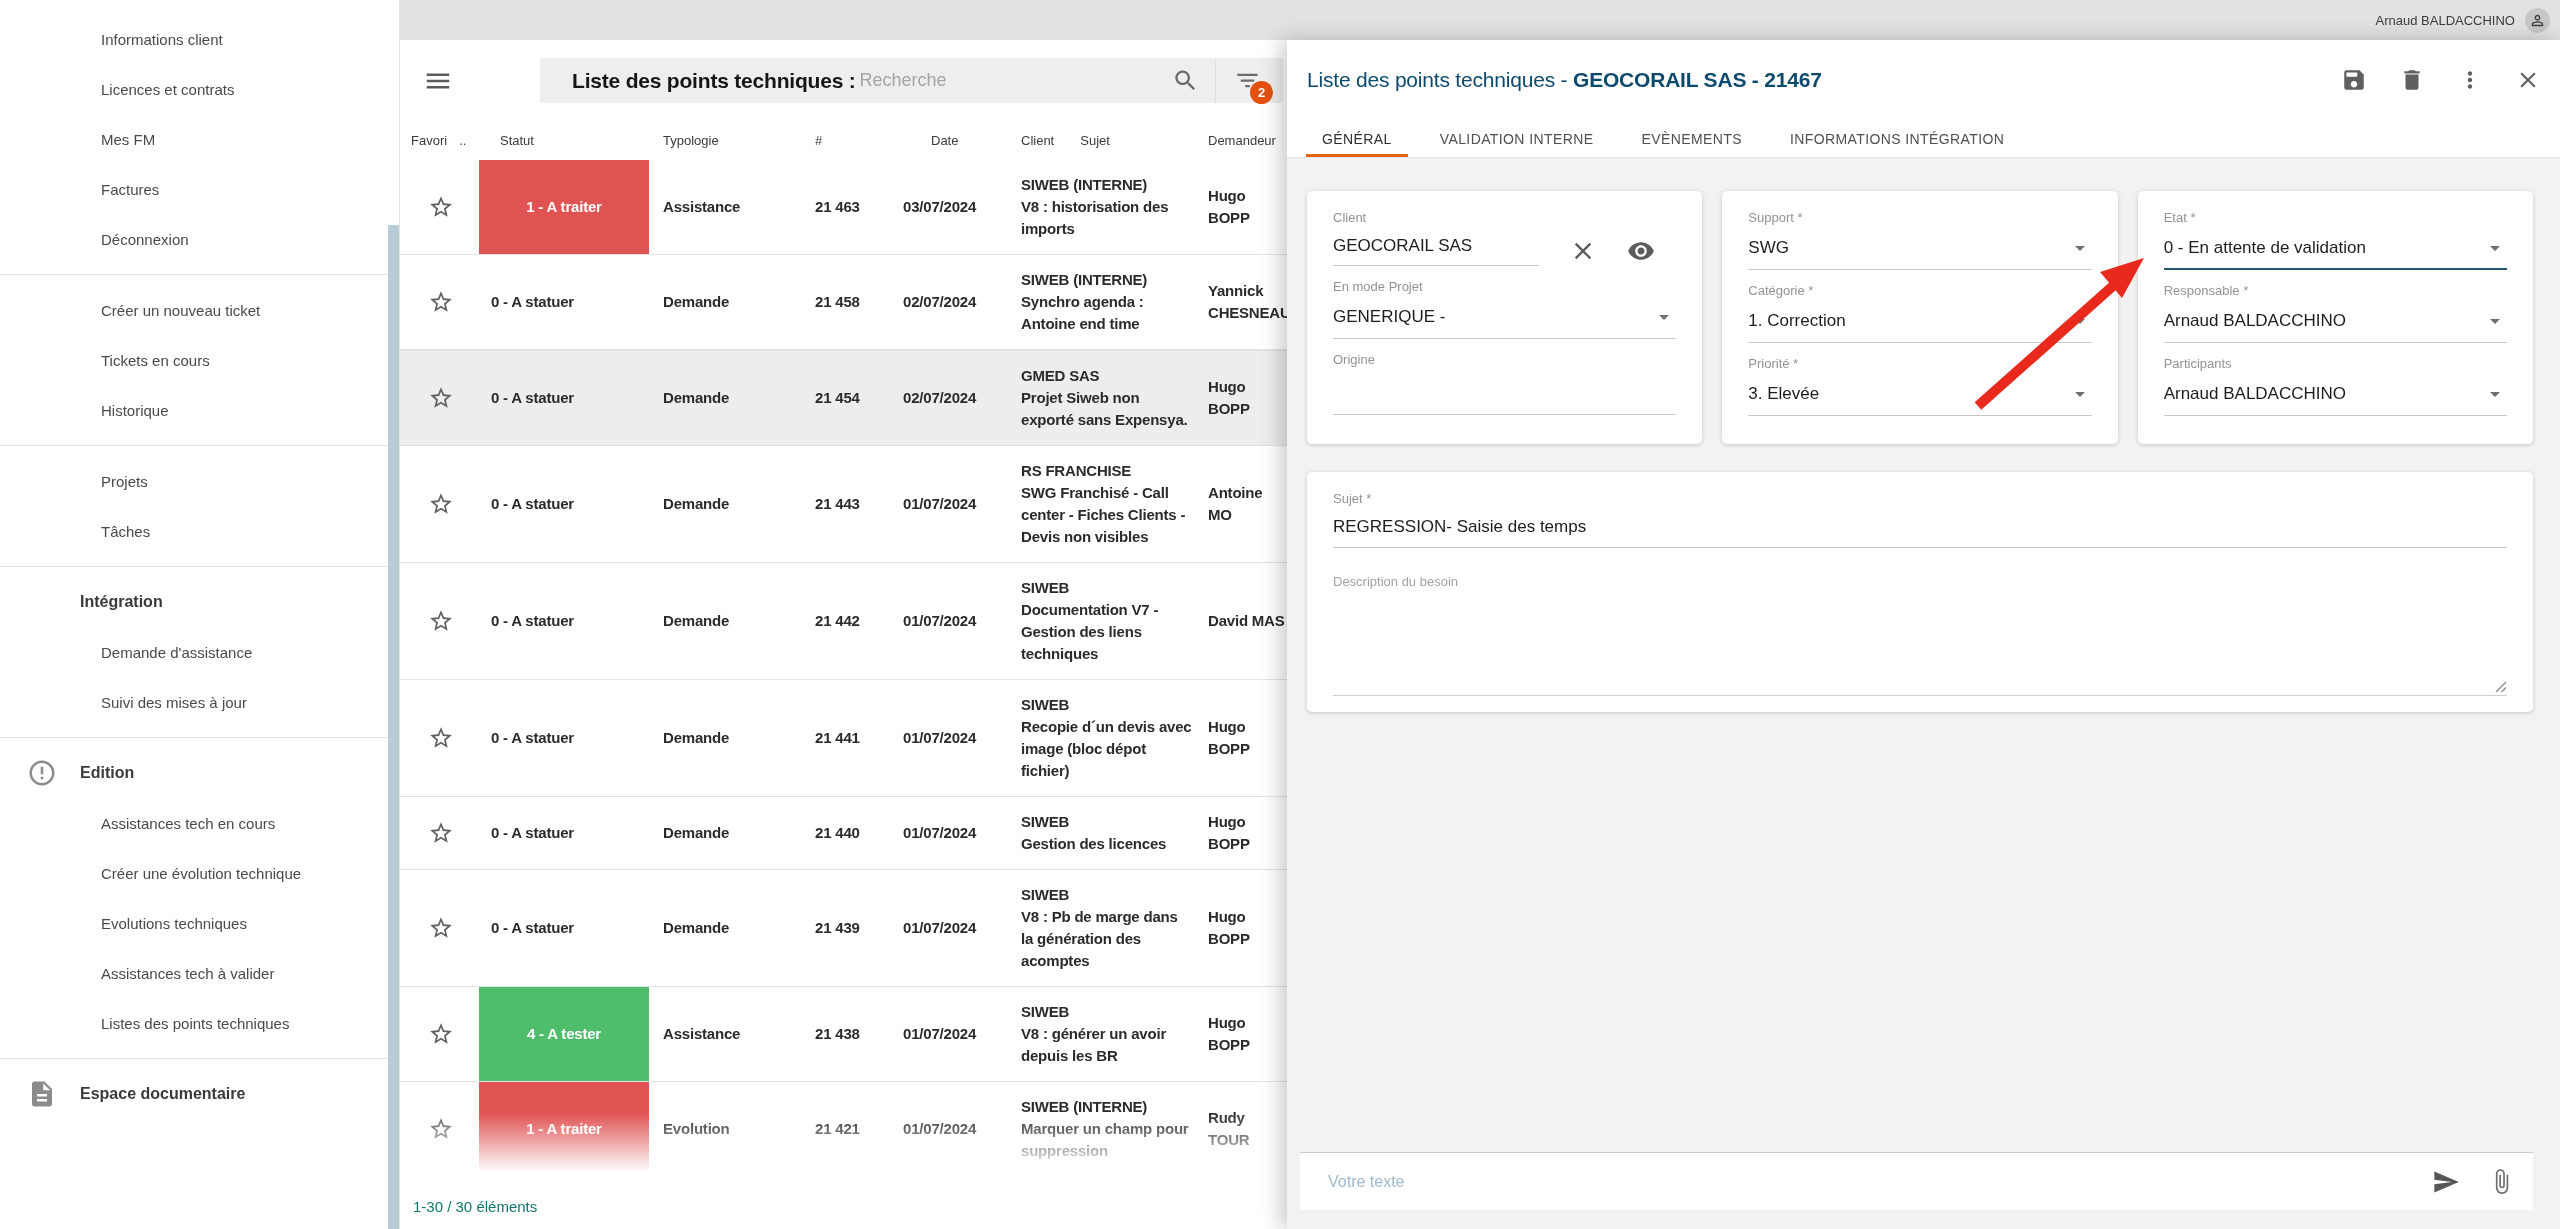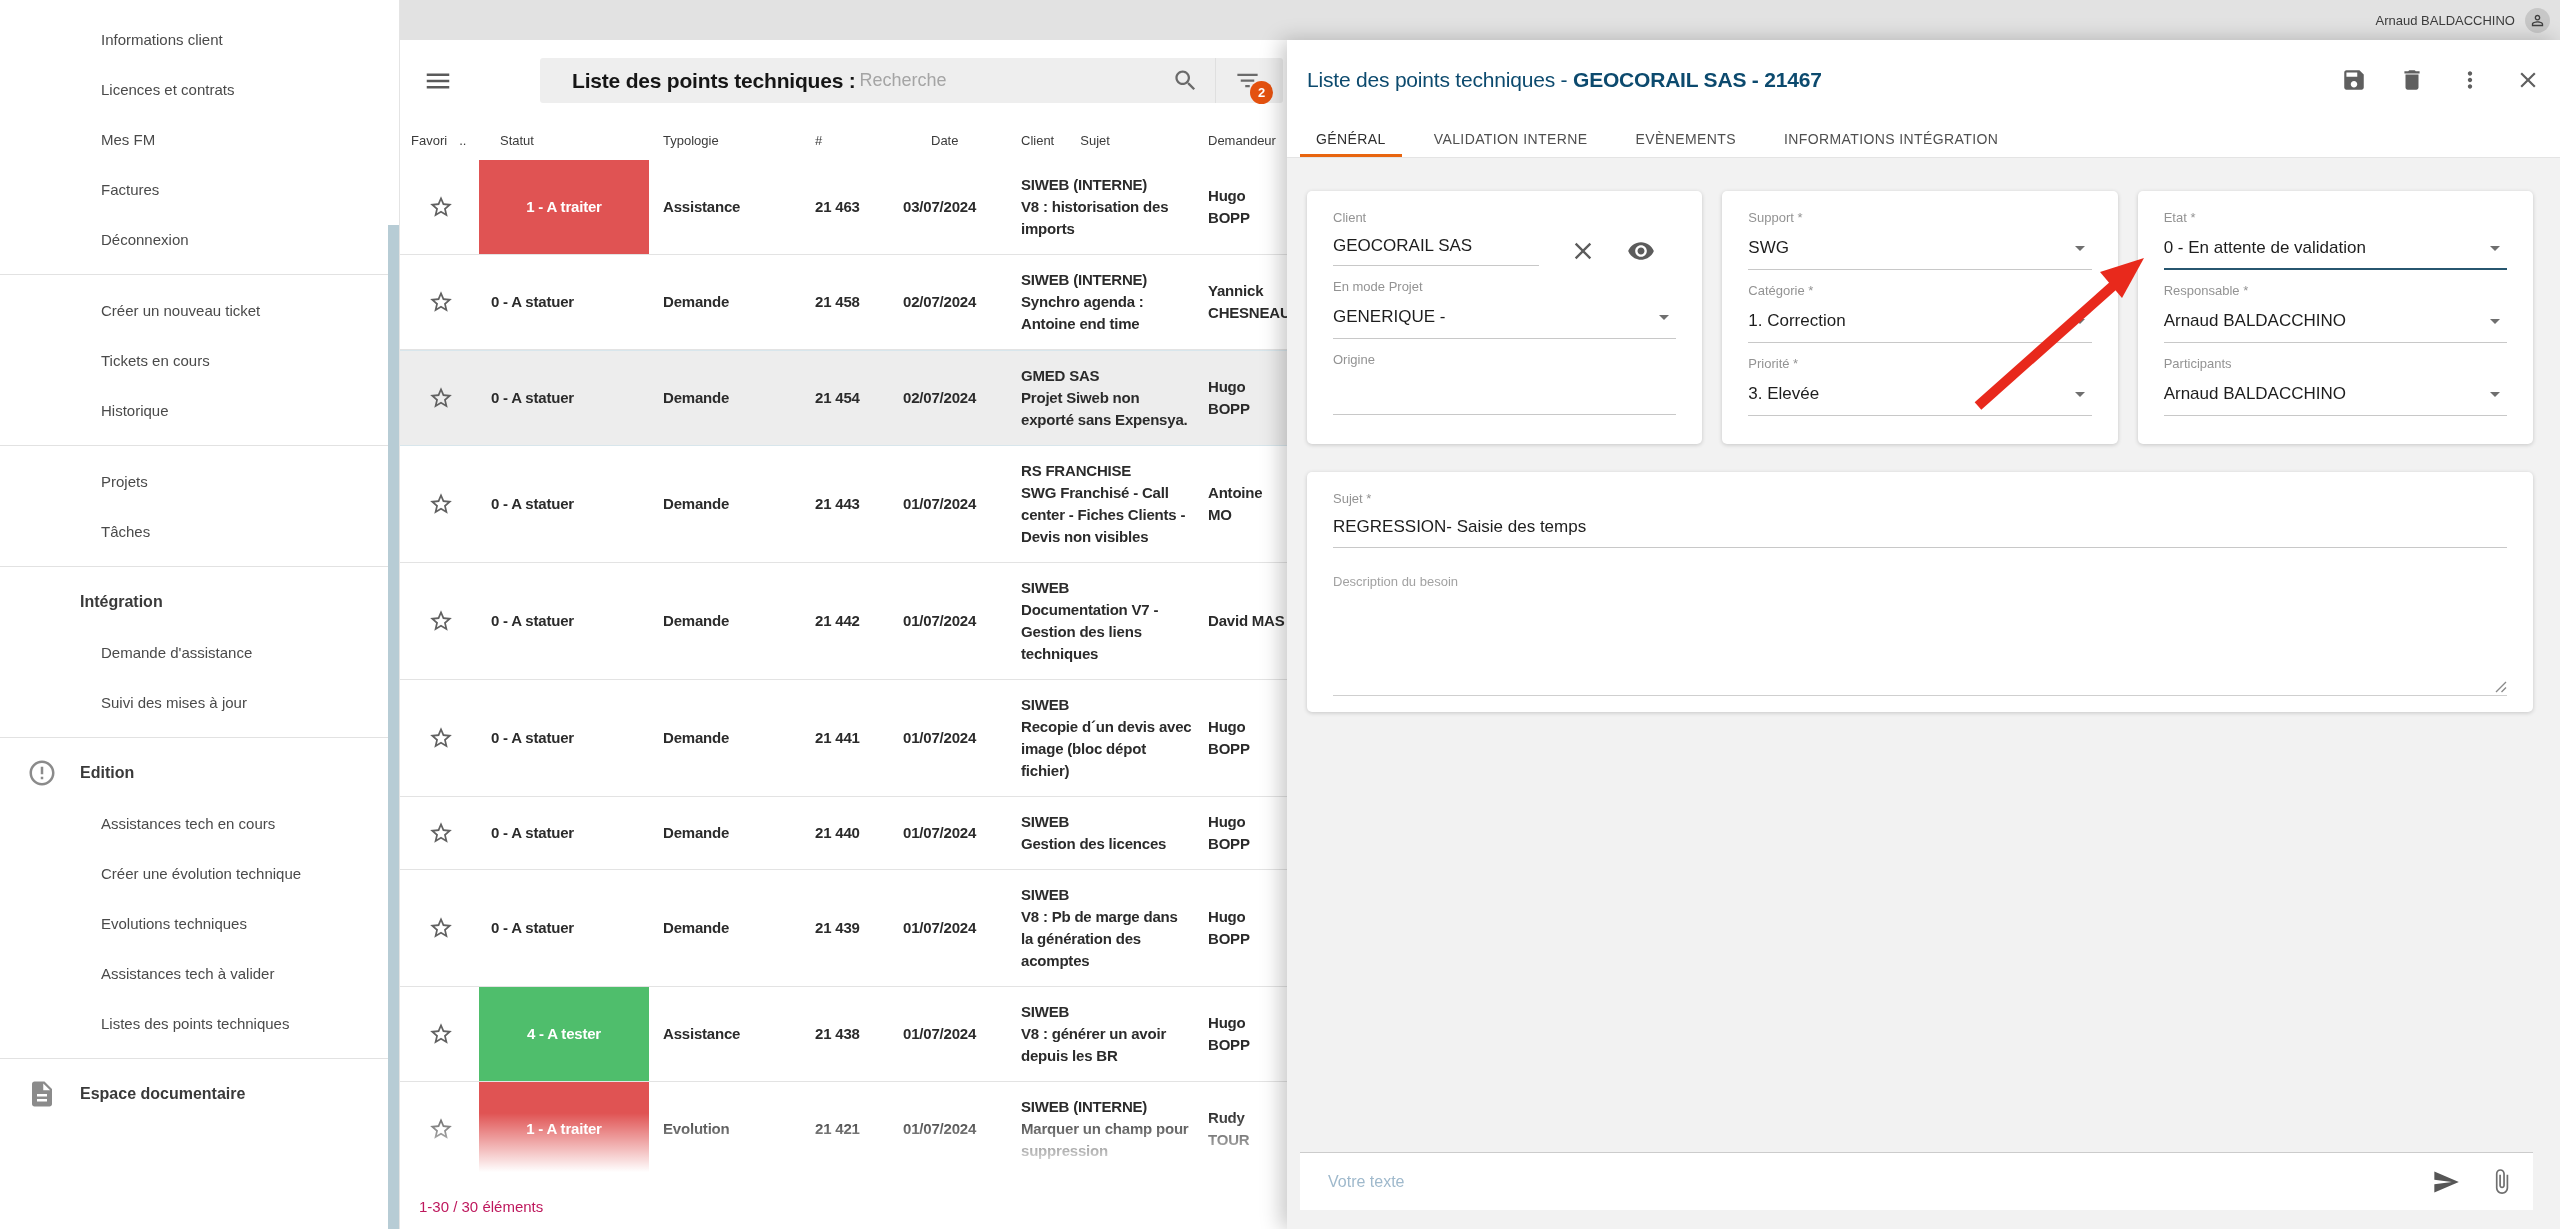--- a/index.html
+++ b/index.html
@@ -64,35 +64,35 @@
   .star{width:26px;height:26px;color:#616161;cursor:pointer;}
   .c-statut{align-self:stretch;display:flex;align-items:center;padding:0!important;}
   .statut-plain{padding-left:12px;}
   .badge{flex:1;align-self:stretch;display:flex;align-items:center;justify-content:center;color:#fff;}
   .b-red{background:var(--status-red);}
   .b-green{background:var(--status-green);}
   .c-typ{padding-left:6px!important;}
   .c-dem{padding-left:7px!important;overflow:hidden;}
   .t-fade{position:absolute;left:0;right:0;bottom:0;height:72px;
           background:linear-gradient(to bottom,rgba(255,255,255,0),#ffffff 82%);pointer-events:none;}
-  .t-footer{position:absolute;left:20px;bottom:2px;height:40px;line-height:40px;
-            font-size:15px;color:#be185d;}
+  .t-footer{position:absolute;left:14px;bottom:2px;height:40px;line-height:40px;
+            font-size:15px;color:#0f766e;}
 
   
   .panel{position:absolute;left:1287px;top:40px;right:0;bottom:0;background:#fff;z-index:4;
          box-shadow:-6px 0 20px rgba(0,0,0,.22);display:flex;flex-direction:column;}
   .p-header{height:80px;display:flex;align-items:center;padding:0 10px 0 20px;flex:0 0 80px;}
   .p-title{flex:1;font-size:21px;color:#0c4a6e;letter-spacing:-0.2px;white-space:nowrap;overflow:hidden;}
   .p-title .t-reg{font-weight:500;}
   .p-title .t-bold{font-weight:700;}
   .p-actions{display:flex;align-items:center;gap:14px;}
   .icon-btn{width:44px;height:44px;display:flex;align-items:center;justify-content:center;
             color:#5f5f5f;cursor:pointer;}
   .icon-btn .ic{width:26px;height:26px;}
-  .p-tabs{height:38px;flex:0 0 38px;display:flex;gap:16px;padding-left:13px;border-bottom:1px solid #e4e4e4;}
+  .p-tabs{height:38px;flex:0 0 38px;display:flex;gap:16px;padding-left:19px;border-bottom:1px solid #e4e4e4;}
   .tab{position:relative;display:flex;align-items:center;padding:0 16px;font-size:14px;
        color:#4f4f4f;letter-spacing:.4px;cursor:pointer;white-space:nowrap;}
   .tab.active{color:#2e2e2e;}
   .tab.active::after{content:"";position:absolute;left:0;right:0;bottom:0;height:3px;
                      background:var(--tab-underline);}
   .p-body{flex:1;background:#f2f2f2;padding:33px 27px 0 13px;display:flex;flex-direction:column;min-height:0;}
   .cards-row{display:flex;gap:20px;height:253px;margin-left:7px;flex:0 0 253px;}
   .card{background:#fff;border-radius:5px;box-shadow:0 1px 4px rgba(0,0,0,.18);flex:1;
         padding:16px 26px;}
   .field{margin-bottom:13px;}

